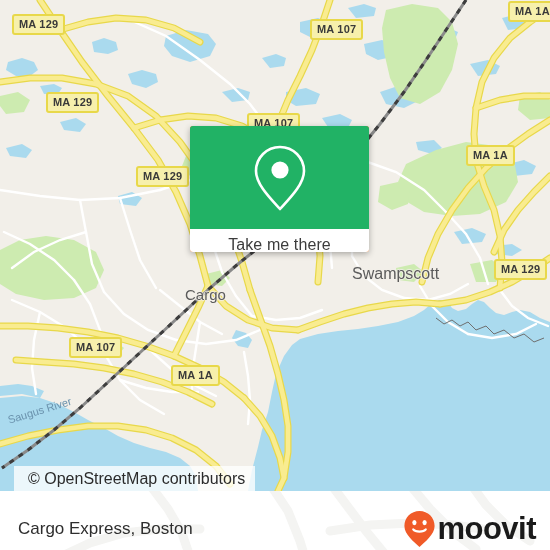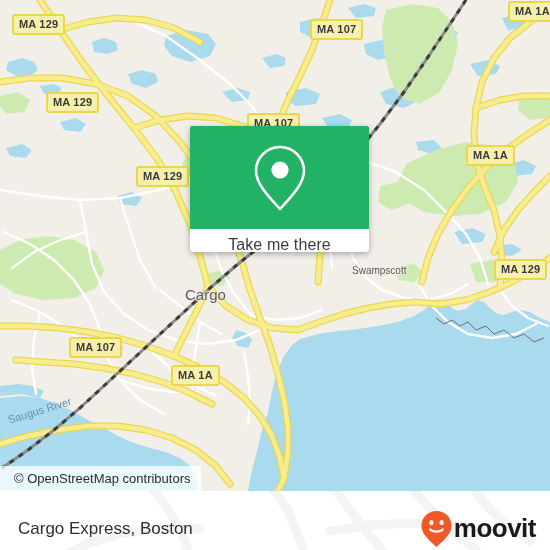--- a/index.html
+++ b/index.html
@@ -62,29 +62,29 @@
     position: absolute;
     color: #6a92ad;
     font-size: 11px;
     white-space: nowrap;
     font-family: "Liberation Sans", sans-serif;
   }
 
   
   #attribution {
     position: absolute;
-    left: 0;
+    left: 14px;
     top: 466px;
     height: 25px;
     display: flex;
     align-items: center;
     padding: 0 10px 0 14px;
     background: rgba(255,255,255,0.78);
     color: #2b2b2b;
-    font-size: 13px;
+    font-size: 16px;
     font-family: "Liberation Sans", sans-serif;
     white-space: nowrap;
   }
 
   
   #popup-card {
     position: absolute;
     left: 190px;
     top: 126px;
     width: 179px;
@@ -139,21 +139,21 @@
   }
   #brand {
     position: absolute;
     right: 14px;
     top: 50%;
     transform: translateY(-50%);
     display: flex;
     align-items: center;
   }
   #brand-name {
-    font-size: 26px;
+    font-size: 31px;
     font-weight: bold;
     color: #1a1a1a;
     letter-spacing: -0.5px;
     font-family: "Liberation Sans", sans-serif;
     margin-left: 1px;
     line-height: 31px;
   }
 </style>
 </head>
 <body>
@@ -340,21 +340,21 @@
     <div class="shield" style="left:508px; top:1px;">MA 1A</div>
     <div class="shield" style="left:46px;  top:92px;">MA 129</div>
     <div class="shield" style="left:247px; top:113px;">MA 107</div>
     <div class="shield" style="left:466px; top:145px;">MA 1A</div>
     <div class="shield" style="left:136px; top:166px;">MA 129</div>
     <div class="shield" style="left:494px; top:259px;">MA 129</div>
     <div class="shield" style="left:69px;  top:337px;">MA 107</div>
     <div class="shield" style="left:171px; top:365px;">MA 1A</div>
 
     <div class="place-label" style="left:185px; top:286px; font-size:15px;">Cargo</div>
-    <div class="place-label" style="left:352px; top:265px; font-size:10px;">Swampscott</div>
+    <div class="place-label" style="left:352px; top:265px; font-size:16px;">Swampscott</div>
 
     <div class="water-label" style="left:8px; top:414px; transform:rotate(-17deg); transform-origin:left center;">Saugus River</div>
 
     <div id="popup-card">
       <div id="popup-green">
         <svg width="58" height="70" viewBox="0 0 58 70">
           <path d="M 29,4 C 15.7,4 5,14.7 5,28 C 5,41.5 20,56 29,66 C 38,56 53,41.5 53,28 C 53,14.7 42.3,4 29,4 Z" fill="none" stroke="#ffffff" stroke-width="2.6" stroke-linejoin="round"></path>
           <circle cx="29" cy="27" r="8.6" fill="#ffffff"></circle>
         </svg>
       </div>

